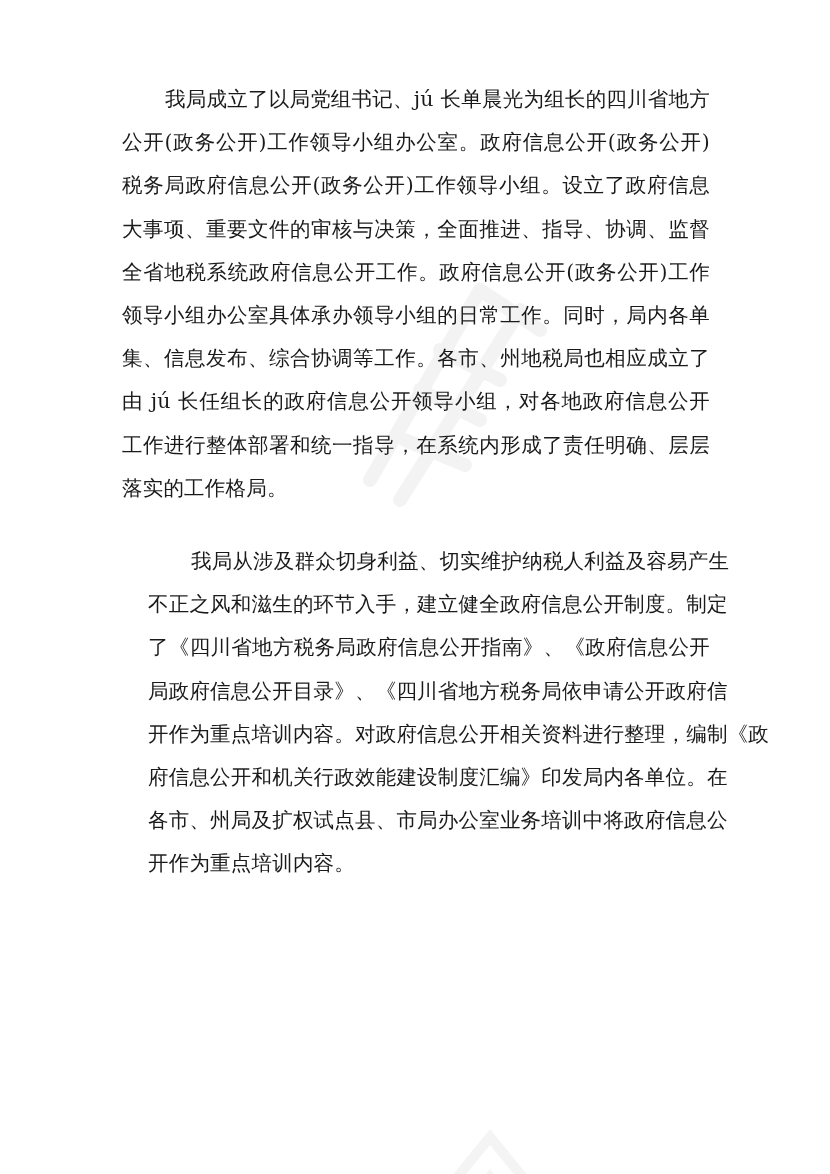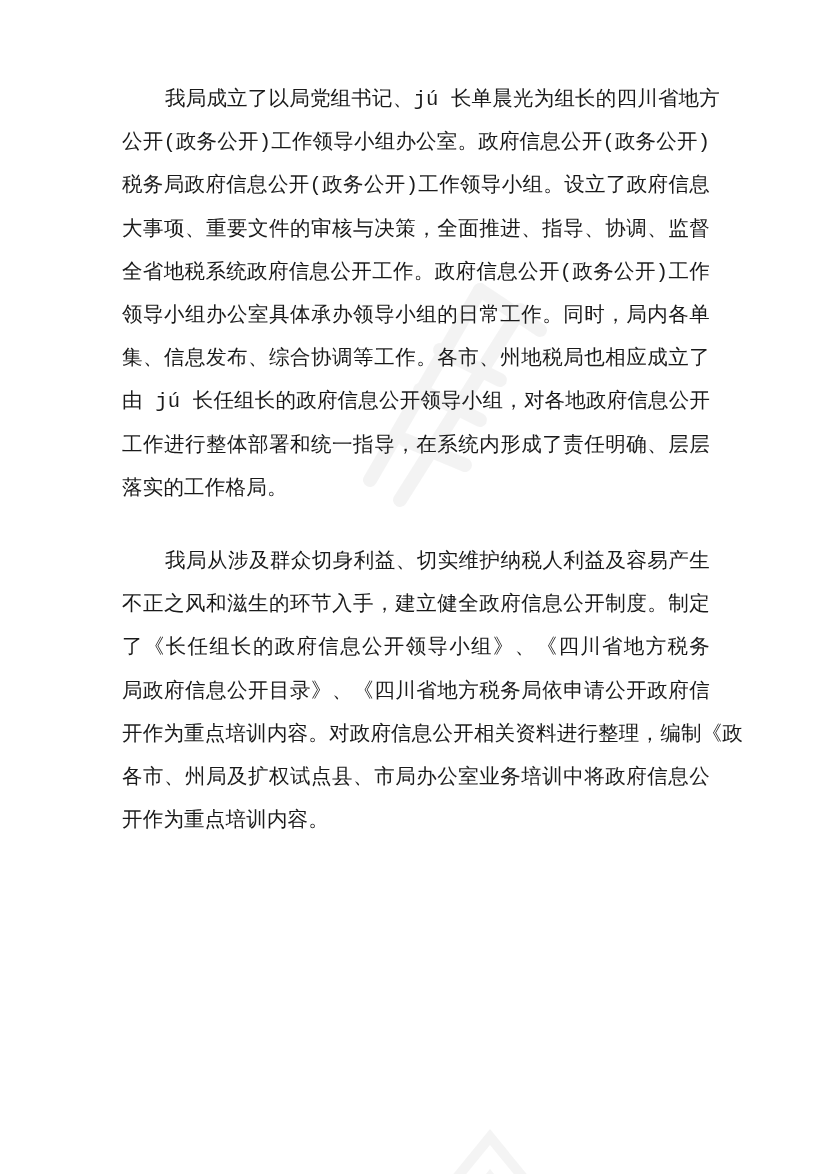--- a/index.html
+++ b/index.html
@@ -52,36 +52,36 @@
       margin: 0;
       font-size: 20.5px;
       line-height: 43.2px;
       text-align: justify;
       text-indent: 2.1em;
       letter-spacing: 0.2px;
       word-break: break-all;
     }
     .para + .para {
       margin-top: 30px;
+      margin-left: 26px;
     }
     .line {
       display: block;
       white-space: nowrap;
       text-align: justify;
       text-align-last: justify;
     }
     .line.last {
       text-align-last: left;
     }
     .line.first {
       padding-left: 43px;
     }
     .para.lines {
       text-indent: 0;
-      font-family: Liberation Mono, monospace;
     }
   </style>
 </head>
 <body>
 
 <div class="page">
 
   <svg class="watermark mid" viewBox="0 0 240 300">
     <g fill="none" stroke="#ebebeb" stroke-width="14" stroke-linecap="round" stroke-linejoin="round">
       <path d="M40 230 L150 40"></path>
@@ -115,21 +115,22 @@
       <span class="line">领导小组办公室具体承办领导小组的日常工作。同时，局内各单</span>
       <span class="line">集、信息发布、综合协调等工作。各市、州地税局也相应成立了</span>
       <span class="line">由 jú 长任组长的政府信息公开领导小组，对各地政府信息公开</span>
       <span class="line">工作进行整体部署和统一指导，在系统内形成了责任明确、层层</span>
       <span class="line last">落实的工作格局。</span>
     </div>
 
     <div class="para lines">
       <span class="line first">我局从涉及群众切身利益、切实维护纳税人利益及容易产生</span>
       <span class="line">不正之风和滋生的环节入手，建立健全政府信息公开制度。制定</span>
-      <span class="line">了《长任组长的政府信息公开领导小组》、《四川省地方税务</span>
+      <span class="line">了《四川省地方税务局政府信息公开指南》、《政府信息公开</span>
       <span class="line">局政府信息公开目录》、《四川省地方税务局依申请公开政府信</span>
       <span class="line">开作为重点培训内容。对政府信息公开相关资料进行整理，编制《政</span>
+      <span class="line">府信息公开和机关行政效能建设制度汇编》印发局内各单位。在</span>
       <span class="line">各市、州局及扩权试点县、市局办公室业务培训中将政府信息公</span>
       <span class="line last">开作为重点培训内容。</span>
     </div>
 
   </div>
 </div>
 
 </body></html>

